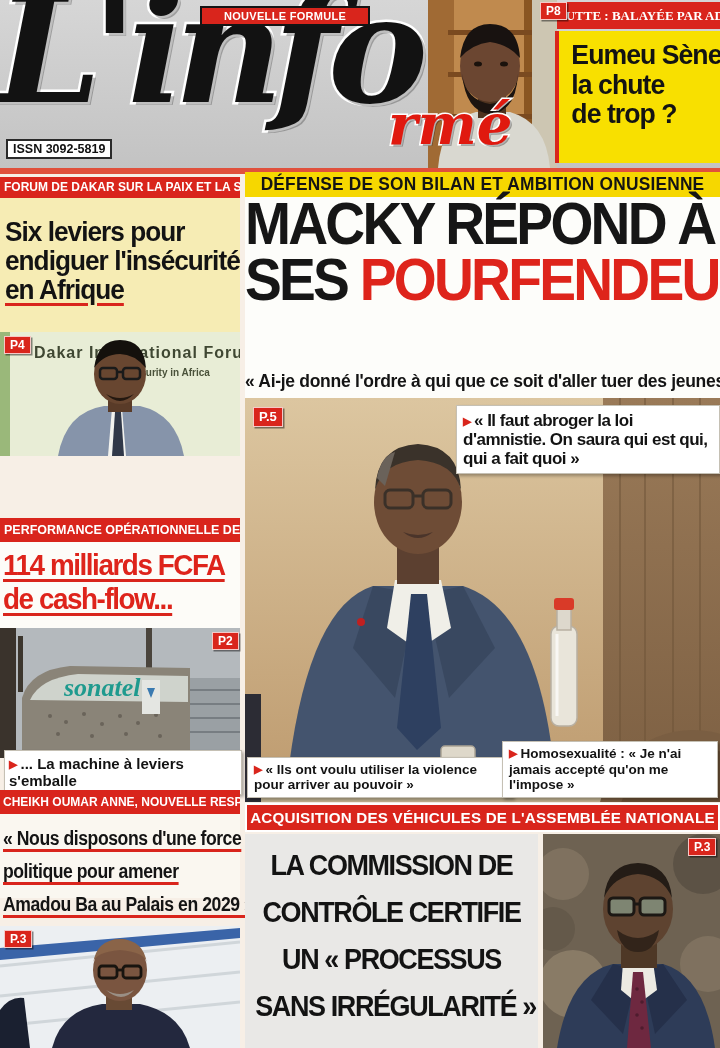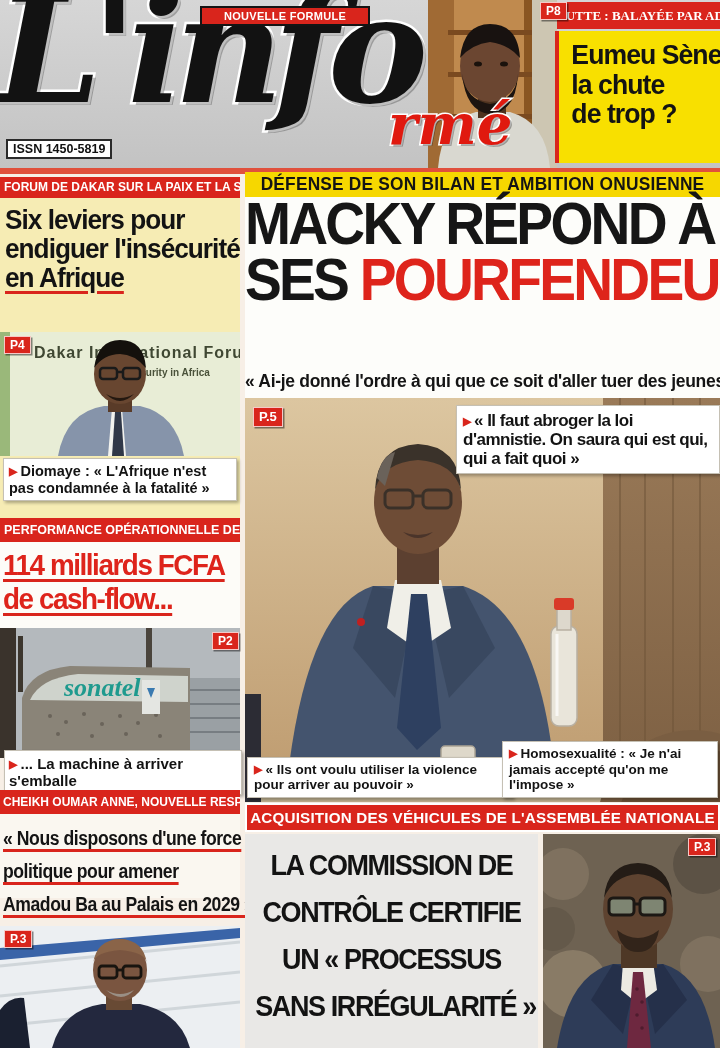--- a/index.html
+++ b/index.html
@@ -32,21 +32,21 @@
   .pbadge{position:absolute;background:#d9251c;color:#ffffff;font-size:12px;font-weight:900;
     padding:1px 5px;border:1px solid rgba(255,255,255,.75);box-shadow:1.5px 1.5px 0 rgba(0,0,0,.45);z-index:8;line-height:1.2;}
   
   #top-rule{left:0;top:168px;width:720px;height:6px;background:#e0503c;}
   
   .kicker-red{background:#d9251c;color:#fff;font-weight:900;overflow:hidden;}
   .kicker-red span{display:block;transform:scaleX(.96);transform-origin:left center;white-space:nowrap;}
   
   #forum-kicker{left:0;top:177px;width:240px;height:21px;font-size:12.5px;line-height:21px;padding-left:4px;box-sizing:border-box;}
   #forum-panel{left:0;top:198px;width:240px;height:134px;background:#f6ecb4;}
-  #forum-panel .hl{padding:8px 0 0 5px;font-size:27px;font-weight:900;line-height:1.07;color:#131313;
+  #forum-panel .hl{padding:20px 0 0 5px;font-size:27px;font-weight:900;line-height:1.07;color:#131313;
     letter-spacing:-1px;}
   #forum-panel .hl div{transform:scaleX(.97);transform-origin:left center;white-space:nowrap;}
   .red-underline{text-decoration:underline;text-decoration-color:#d9251c;text-decoration-thickness:2.5px;text-underline-offset:4px;}
   #photo-diomaye{left:0;top:332px;width:240px;height:124px;}
   #caption1-area{left:0;top:456px;width:240px;height:62px;background:#f6ecb4;}
   .cap-box{background:#fff;border:1px solid #c5c0b4;box-shadow:2px 2px 3px rgba(0,0,0,.3);
     font-weight:900;color:#131313;}
   #caption1{margin:2px 3px;padding:4px 5px;font-size:14.5px;line-height:1.15;}
   .tri{color:#d9251c;font-size:11px;vertical-align:1px;padding-right:3px;}
   #perf-kicker{left:0;top:518px;width:240px;height:24px;font-size:13px;line-height:24px;padding-left:4px;box-sizing:border-box;}
@@ -86,21 +86,21 @@
   svg{display:block;}
 </style>
 </head>
 <body>
 
 <div id="page">
 
   <div id="masthead" class="abs">
     <div id="logo-main" class="abs">L'info</div>
     <div id="new-formula" class="abs">NOUVELLE FORMULE</div>
-    <div id="issn" class="abs">ISSN 1450-5819</div>
+    <div id="issn" class="abs">ISSN 3092-5819</div>
 
     <svg id="photo-eumeu" class="abs" viewBox="0 0 129 168">
       <rect width="129" height="168" fill="#c08a4e"></rect>
       <rect x="0" width="26" height="168" fill="#a06a34"></rect>
       <rect x="96" width="8" height="168" fill="#8a5622"></rect>
       <rect x="20" y="30" width="86" height="5" fill="#7a4a20"></rect>
       <rect x="20" y="72" width="86" height="5" fill="#7a4a20"></rect>
       <rect x="20" y="114" width="86" height="5" fill="#7a4a20"></rect>
       <rect x="104" width="25" height="168" fill="#cdc6b2"></rect>
       <g>
@@ -153,25 +153,20 @@
       <g stroke="#1a1a1a" stroke-width="2.5" fill="none">
         <rect x="100" y="36" width="17" height="11" rx="3"></rect>
         <rect x="123" y="36" width="17" height="11" rx="3"></rect>
         <line x1="117" y1="40" x2="123" y2="40"></line>
       </g>
       <path d="M106 62 Q120 70 134 62 Q120 76 106 62 Z" fill="#241810"></path>
     </g>
   </svg>
   <div class="pbadge" style="left:4px;top:336px;">P4</div>
 
-  <div id="caption1-area" class="abs">
-    <div id="caption1" class="cap-box">
-      <span class="tri">▶</span><span>Diomaye : « L'Afrique n'est pas condamnée à la fatalité »</span>
-    </div>
-  </div>
 
   <div id="perf-kicker" class="abs kicker-red">
     <span>PERFORMANCE OPÉRATIONNELLE DE SONATEL</span>
   </div>
   <div id="sonatel-panel" class="abs">
     <div class="hl">
       <div class="red-underline">114 milliards FCFA</div>
       <div class="red-underline">de cash-flow...</div>
     </div>
   </div>
@@ -203,21 +198,21 @@
       <circle cx="126" cy="106" r="2"></circle>
         <circle cx="160" cy="108" r="2"></circle>
     </g>
     <rect x="142" y="52" width="18" height="34" fill="#e4e6e2"></rect>
     <path d="M147 60 L155 60 L151 70 Z" fill="#3a7ab0"></path>
     <rect x="0" y="0" width="16" height="130" fill="#3a332c"></rect>
   </svg>
   <div class="pbadge" style="left:212px;top:632px;">P2</div>
 
   <div id="caption2" class="abs cap-box">
-    <span class="tri">▶</span><span>... La machine à arriver s'emballe</span>
+    <span class="tri">▶</span><span>... La machine à leviers s'emballe</span>
   </div>
 
   <div id="anne-kicker" class="abs kicker-red">
     <span>CHEIKH OUMAR ANNE, NOUVELLE RESPONSABILITE</span>
   </div>
   <div id="anne-panel" class="abs">
     <div class="hl">
       <div class="red-underline">« Nous disposons d'une force</div>
       <div class="red-underline">politique pour amener</div>
       <div class="red-underline">Amadou Ba au Palais en 2029 »</div>

